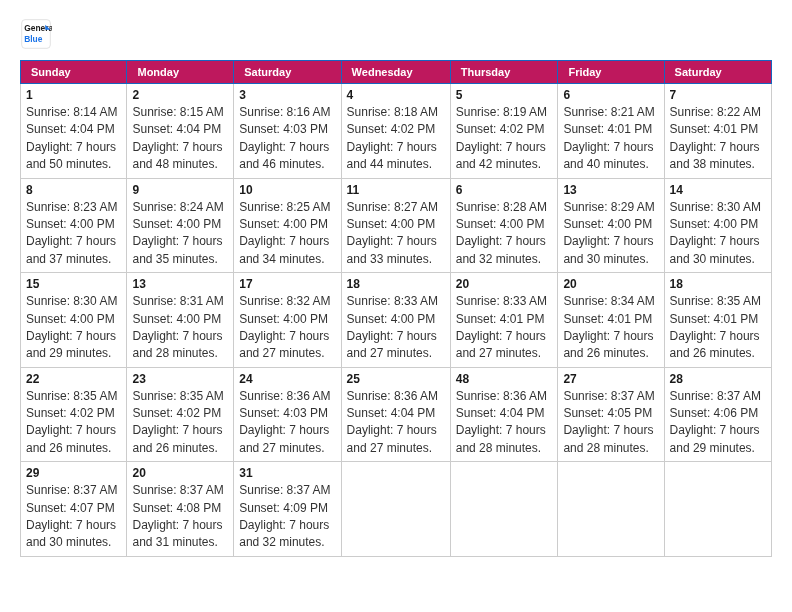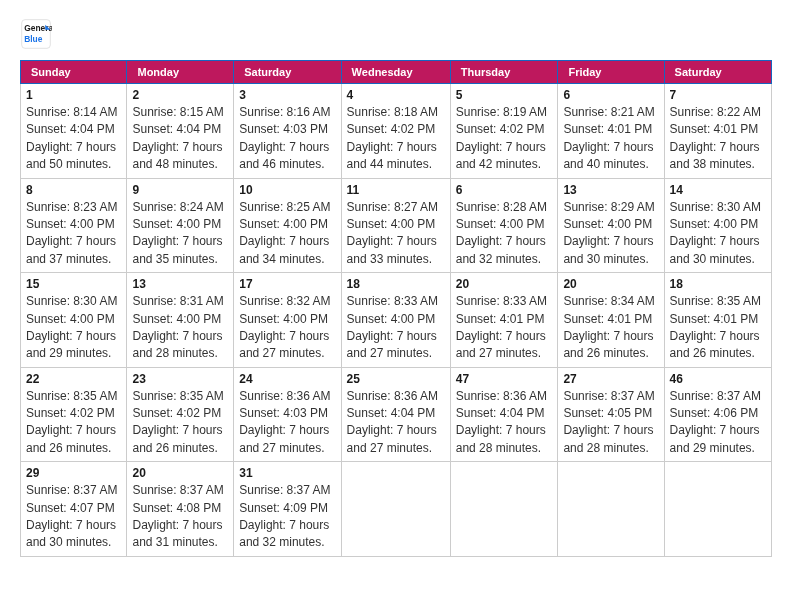--- a/index.html
+++ b/index.html
@@ -221,29 +221,29 @@
           </td>
           <td>
             <span class="day-num">24</span>
             <div class="day-info">Sunrise: 8:36 AM<br>Sunset: 4:03 PM<br>Daylight: 7 hours<br>and 27 minutes.</div>
           </td>
           <td>
             <span class="day-num">25</span>
             <div class="day-info">Sunrise: 8:36 AM<br>Sunset: 4:04 PM<br>Daylight: 7 hours<br>and 27 minutes.</div>
           </td>
           <td>
-            <span class="day-num">47</span>
+            <span class="day-num">48</span>
             <div class="day-info">Sunrise: 8:36 AM<br>Sunset: 4:04 PM<br>Daylight: 7 hours<br>and 28 minutes.</div>
           </td>
           <td>
             <span class="day-num">27</span>
             <div class="day-info">Sunrise: 8:37 AM<br>Sunset: 4:05 PM<br>Daylight: 7 hours<br>and 28 minutes.</div>
           </td>
           <td>
-            <span class="day-num">46</span>
+            <span class="day-num">28</span>
             <div class="day-info">Sunrise: 8:37 AM<br>Sunset: 4:06 PM<br>Daylight: 7 hours<br>and 29 minutes.</div>
           </td>
         </tr>
         <tr>
           <td>
             <span class="day-num">29</span>
             <div class="day-info">Sunrise: 8:37 AM<br>Sunset: 4:07 PM<br>Daylight: 7 hours<br>and 30 minutes.</div>
           </td>
           <td>
             <span class="day-num">20</span>

